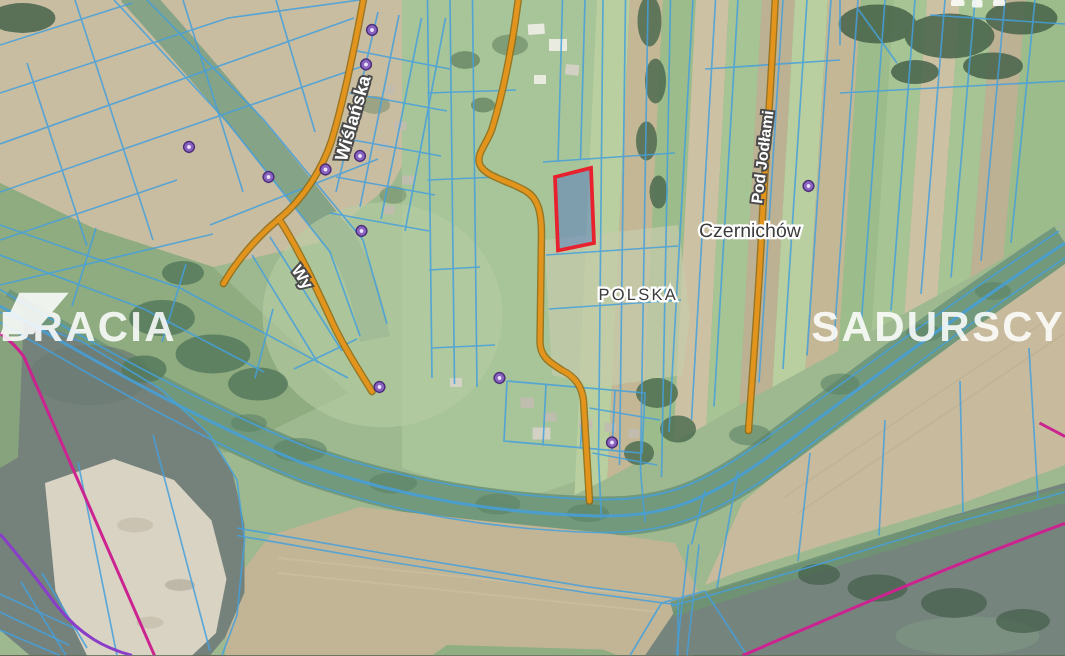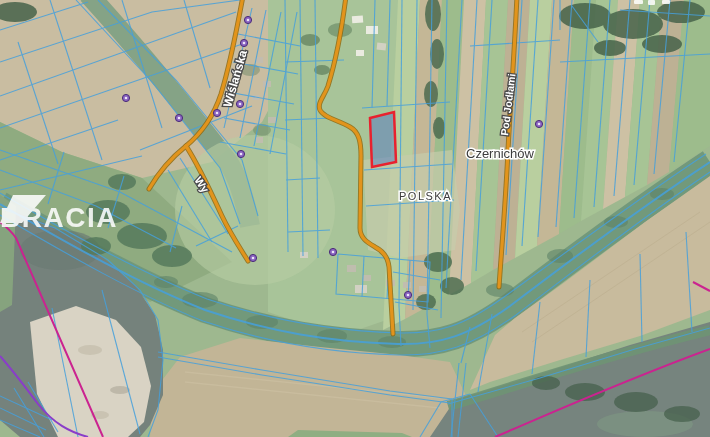--- a/index.html
+++ b/index.html
@@ -319,14 +319,15 @@
     <rect x="648" y="0" width="7" height="5" rx="1"></rect>
     <rect x="662" y="0" width="8" height="4" rx="1"></rect>
   </g>
 </svg>
 
 <div class="watermark">
   <span>BRACIA</span>
   <svg class="logo" viewBox="0 0 46 28">
     <polygon points="0,28 13,0 46,0 22,28" fill="#ffffff"></polygon>
   </svg>
+  <span>SADURSCY</span>
 </div>
 </div>
 
 </body></html>

